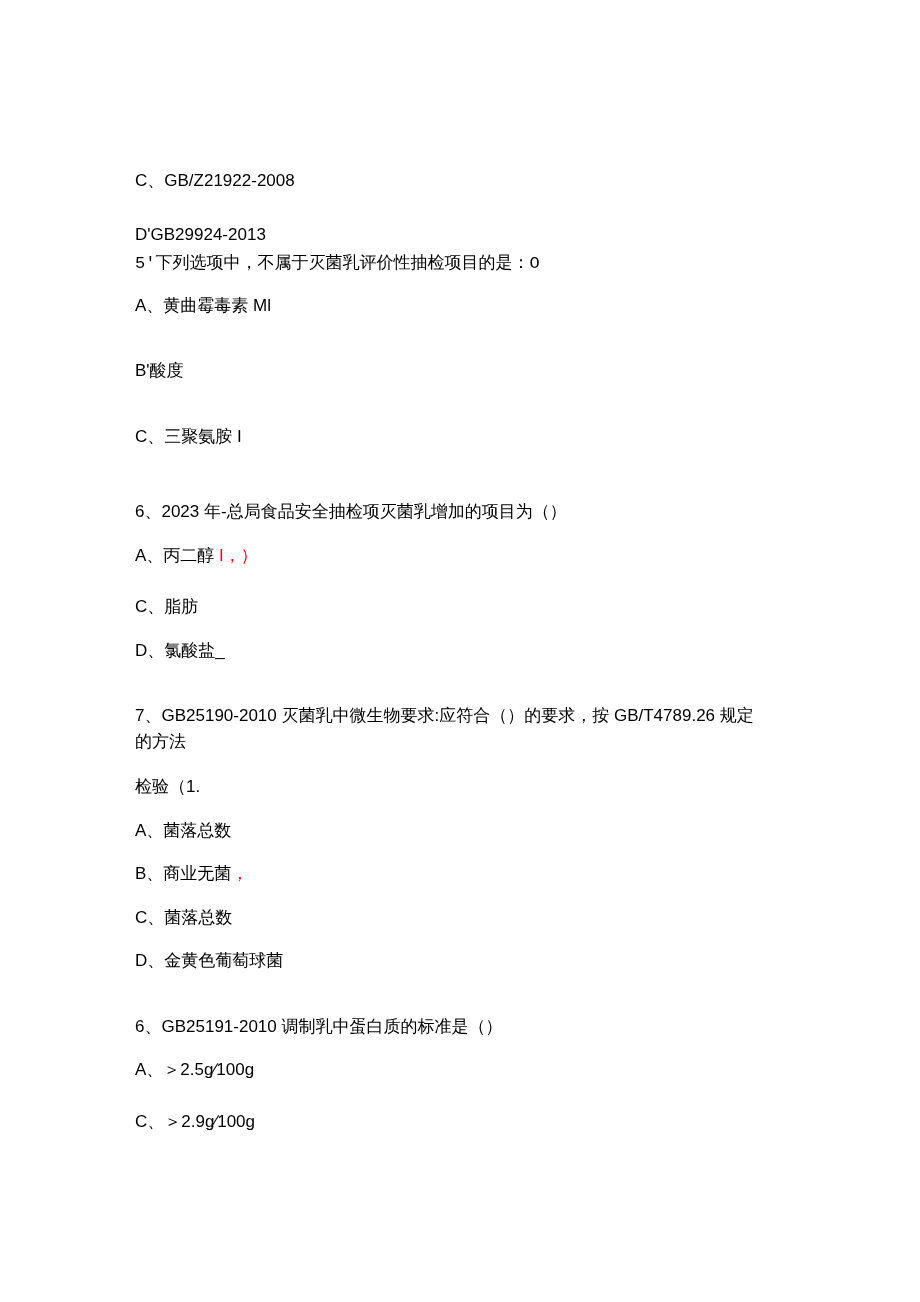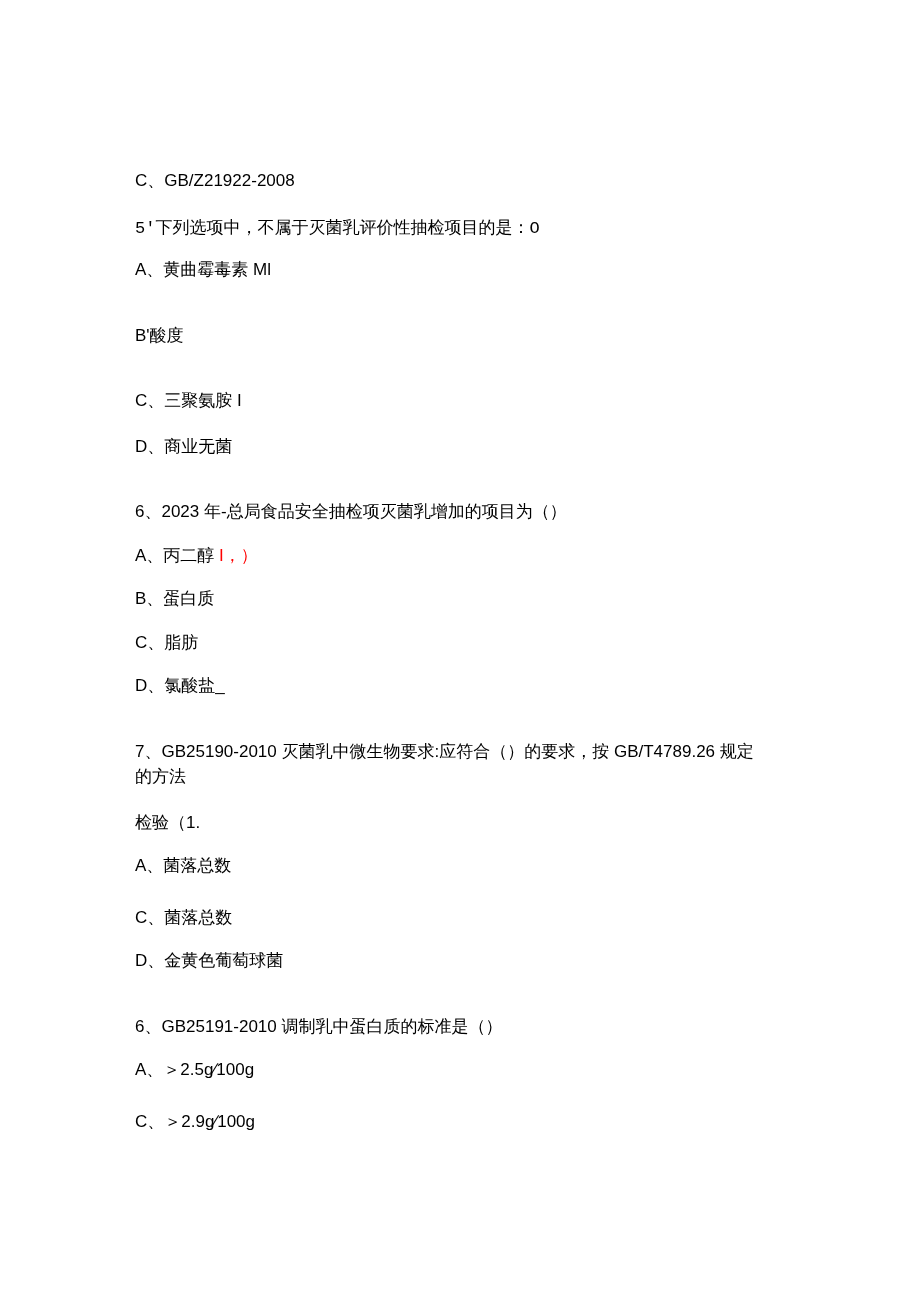--- a/index.html
+++ b/index.html
@@ -34,52 +34,54 @@
     vertical-align: sub;
   }
 </style>
 </head>
 <body>
 
 <div class="page">
 
   <p class="line">C、GB/Z21922-2008</p>
   <div class="gap-small"></div>
+  <p class="line">D'GB29924-2013</p>
   <p class="line" style="margin-top:-6px;font-family:Liberation Mono, monospace;">5'下列选项中，不属于灭菌乳评价性抽检项目的是：O</p>
   <div style="height:6px;"></div>
   <p class="line">A、黄曲霉毒素 Ml</p>
   <div class="gap-med"></div>
   <p class="line">B'酸度</p>
   <div class="gap-med"></div>
   <p class="line">C、三聚氨胺 I</p>
   <div style="height:10px;"></div>
-  <p class="line">D、商业无菌</p>
 
   <div class="gap-med"></div>
 
   <p class="line">6、2023 年-总局食品安全抽检项灭菌乳增加的项目为（）</p>
   <div style="height:8px;"></div>
   <p class="line">
     <span>A、丙二醇 </span><span class="red">I，）</span>
   </p>
   <div style="height:8px;"></div>
-  <p class="line">B、蛋白质</p>
   <div style="height:8px;"></div>
   <p class="line">C、脂肪</p>
   <div style="height:8px;"></div>
   <p class="line">D、氯酸盐_</p>
 
   <div class="gap-med"></div>
 
   <p class="line">7、GB25190-2010 灭菌乳中微生物要求:应符合（）的要求，按 GB/T4789.26 规定的方法</p>
   <div style="height:10px;"></div>
   <p class="line">检验（1.</p>
   <div style="height:8px;"></div>
   <p class="line">A、菌落总数</p>
   <div style="height:8px;"></div>
+  <p class="line">
+    <span>B、商业无菌</span><span class="red">，</span>
+  </p>
   <div style="height:8px;"></div>
   <p class="line">C、菌落总数</p>
   <div style="height:8px;"></div>
   <p class="line">D、金黄色葡萄球菌</p>
 
   <div class="gap-med"></div>
 
   <p class="line">6、GB25191-2010 调制乳中蛋白质的标准是（）</p>
   <div style="height:8px;"></div>
   <p class="line">A、＞2.5g∕100g</p>

